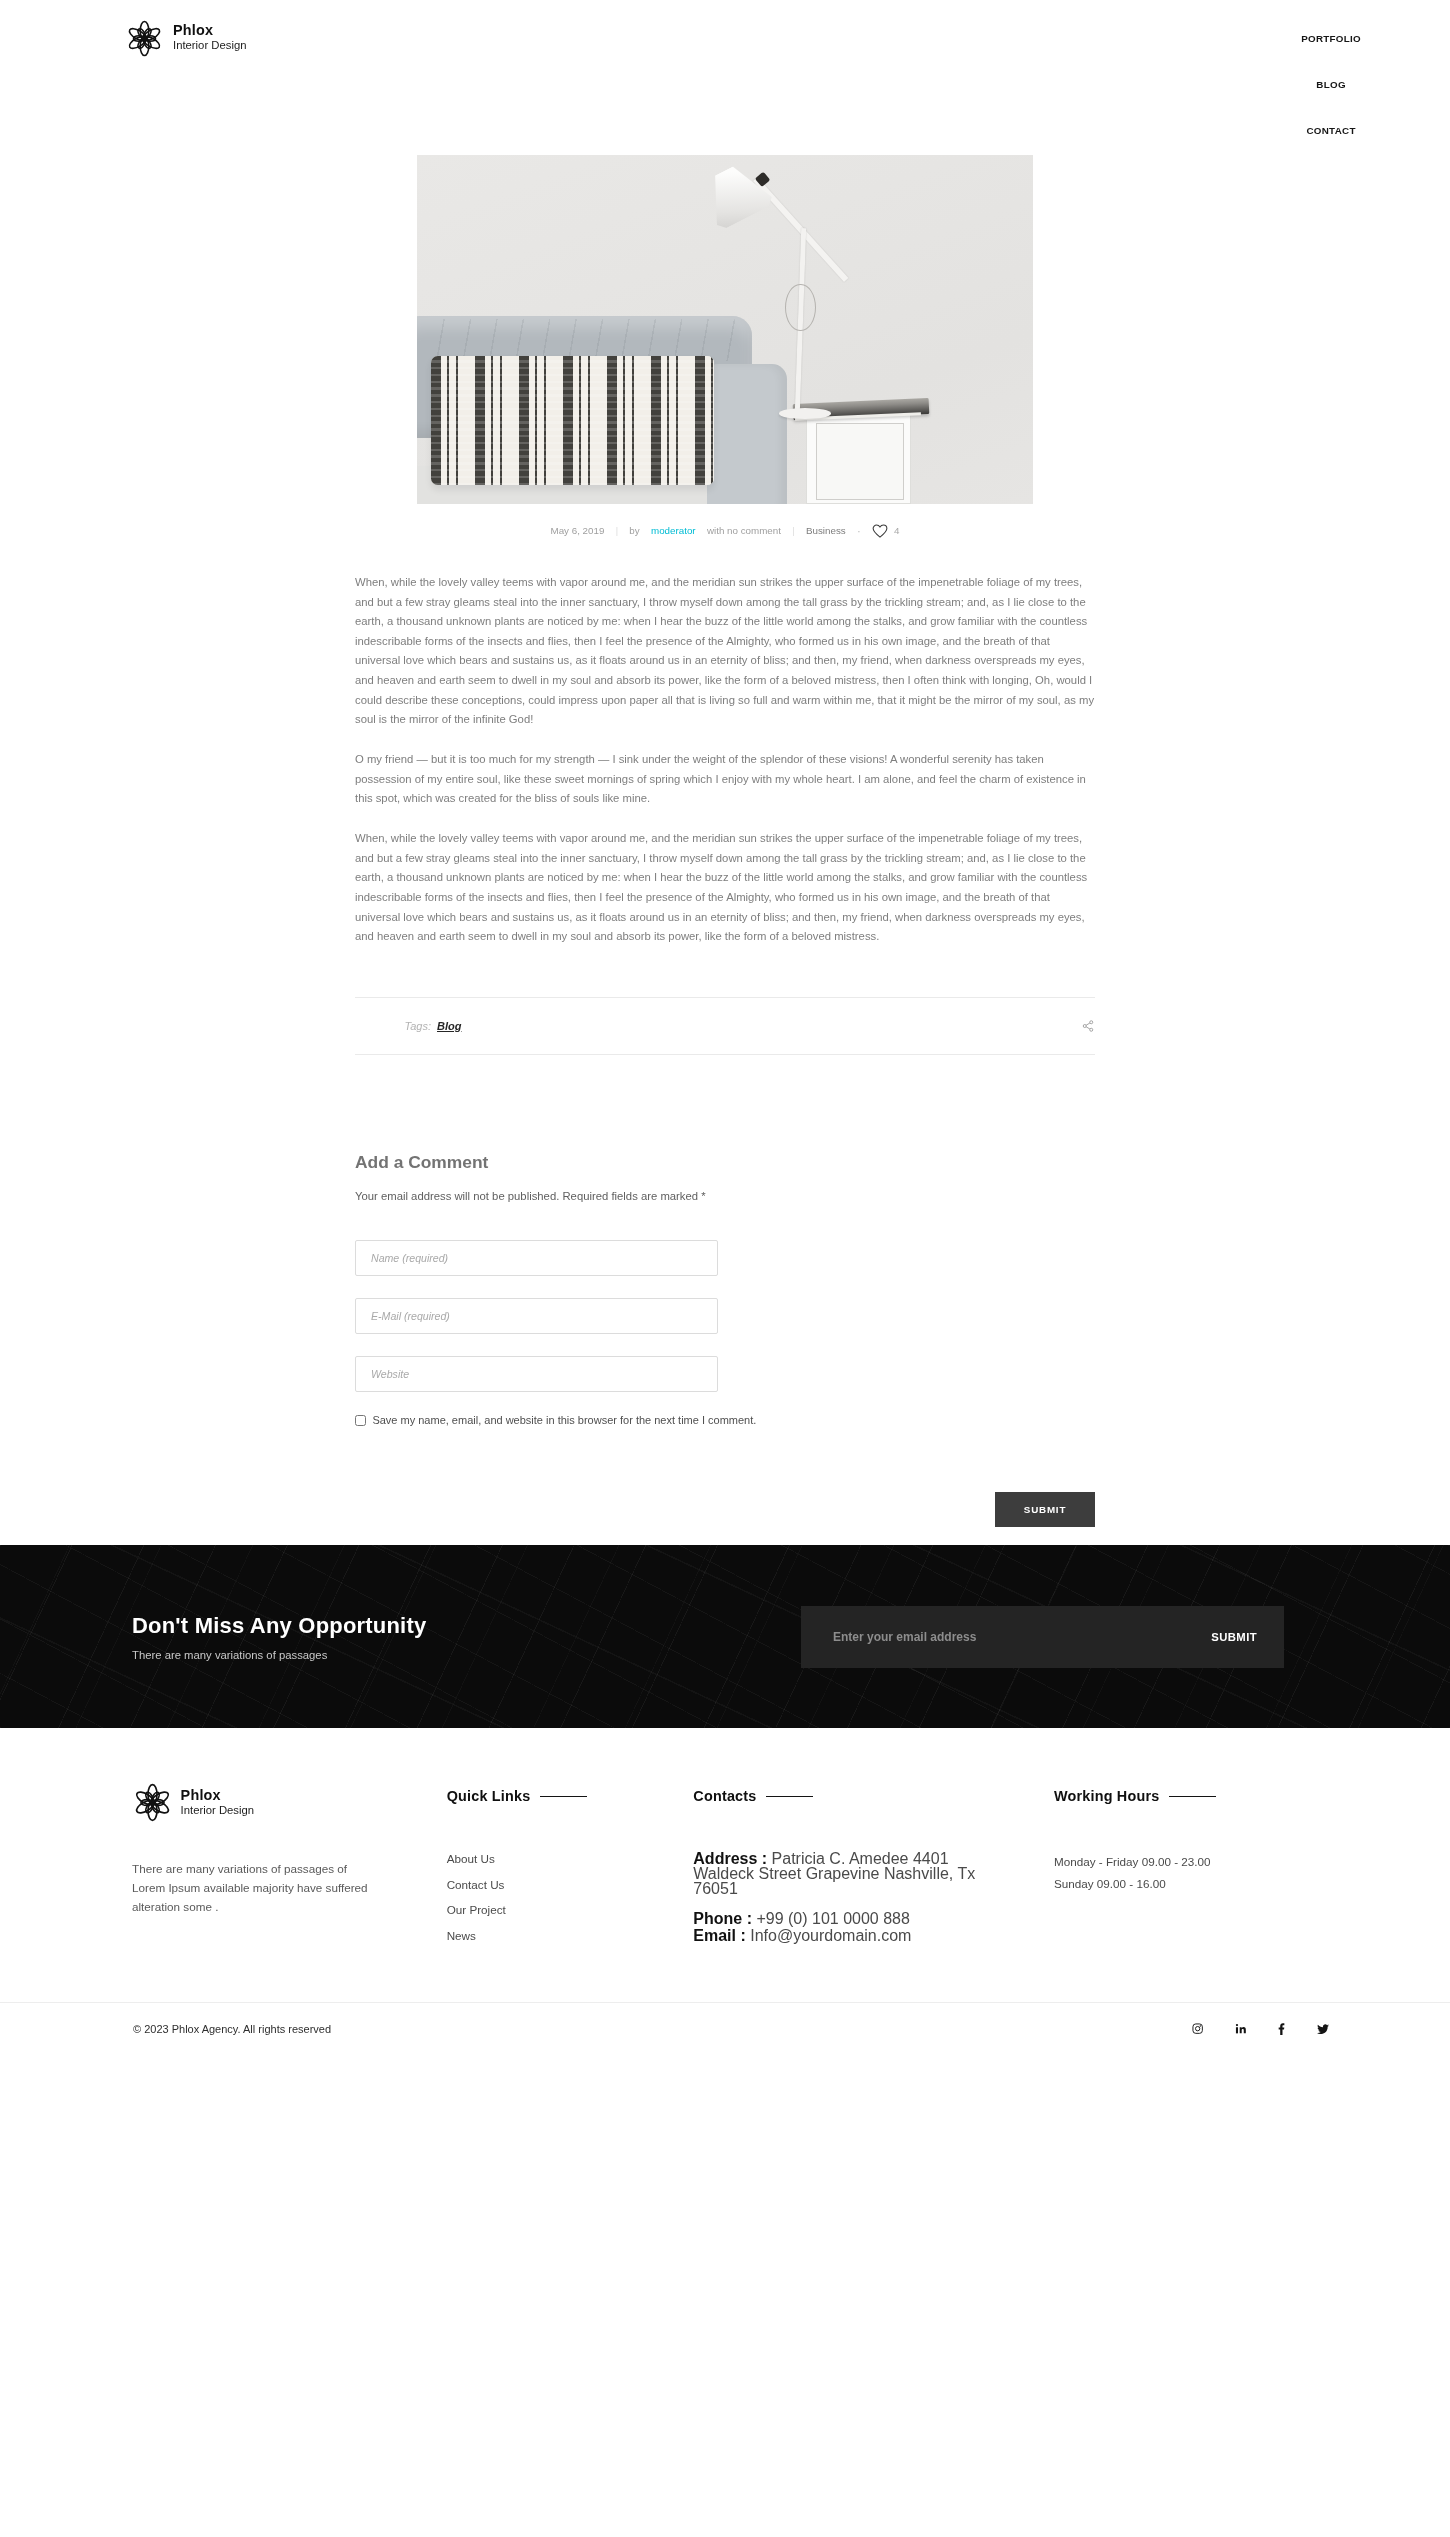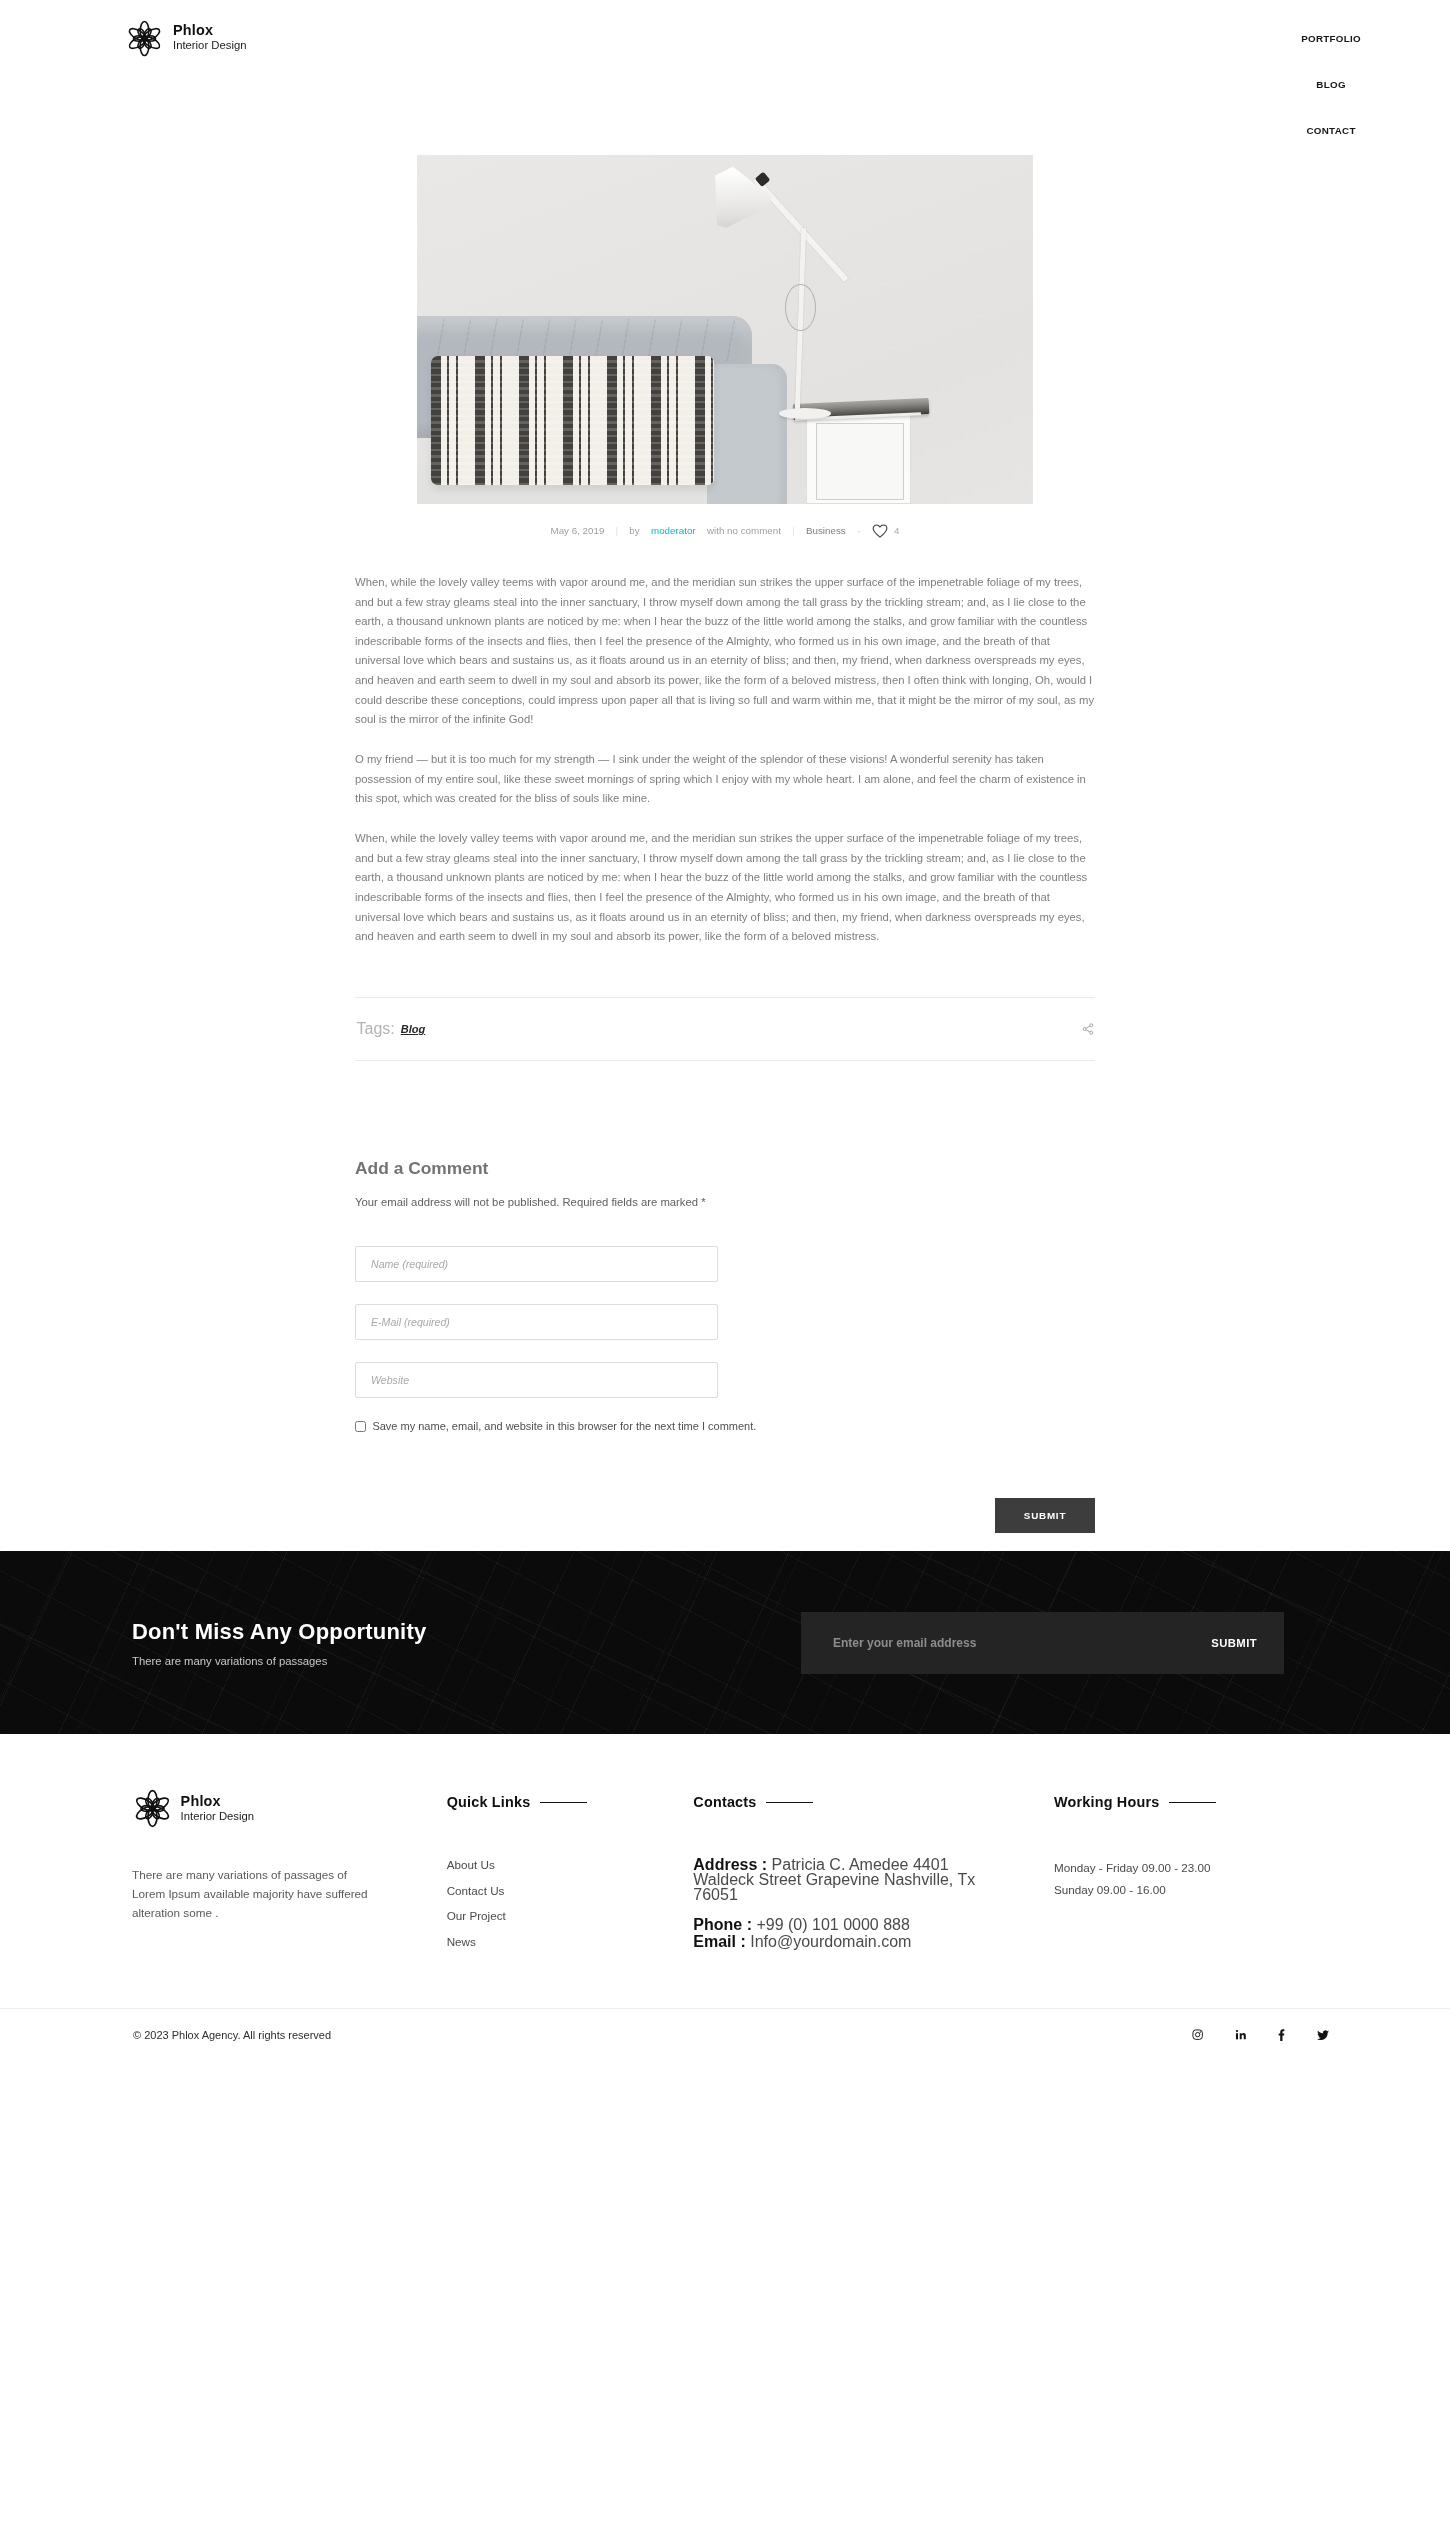--- a/index.html
+++ b/index.html
@@ -46,21 +46,21 @@
   .post-meta .dot::before{content:"·";color:#bdbdbd;font-size:11.3px;}
   .author-link{color:#00bcd4;text-decoration:none;cursor:pointer;}
   .meta-category{color:#7e7e7e;text-decoration:none;cursor:pointer;}
   .like-group{display:flex;align-items:center;gap:6px;cursor:pointer;}
   .like-group svg{display:block;}
   .like-count{color:#a8a8a8;}
   .post-body{margin-top:35px;}
   .post-body p{margin:0 0 20.4px;font-size:11.3px;line-height:19.6px;color:#7e7e7e;}
   .tags-box{margin-top:50px;border-top:0.8px solid #eaeaea;border-bottom:0.8px solid #eaeaea;padding:22px 1.5px;display:flex;align-items:center;justify-content:space-between;}
   .tags-left{display:flex;align-items:center;gap:6px;}
-  .tags-label{font-size:16px;color:#b3b3b3;}
+  .tags-label{font-style:italic;font-size:11px;color:#b3b3b3;margin-left:48px;}
   .tag-link{font-style:italic;font-weight:700;font-size:11px;color:#262626;text-decoration:underline;cursor:pointer;}
   .share-icon{cursor:pointer;color:#9a9a9a;display:flex;align-items:center;}
 
   
   .comments{width:740px;margin:97px auto 0;}
   .comments-heading{font-size:17.4px;font-weight:600;color:#737373;margin:0;}
   .comments-notice{margin-top:17.4px;font-size:11.3px;color:#5f5f5f;}
   .comment-form{margin-top:38px;}
   .field{display:block;width:363px;height:36px;box-sizing:border-box;border:0.8px solid #dcdcdc;border-radius:2px;padding:14px 15px;font-size:10.6px;font-style:italic;color:#555;background:#fff;margin-bottom:22px;font-family:"Liberation Sans",sans-serif;}
   .field::placeholder,.comment-area::placeholder{color:#a9a9a9;font-style:italic;opacity:1;}

